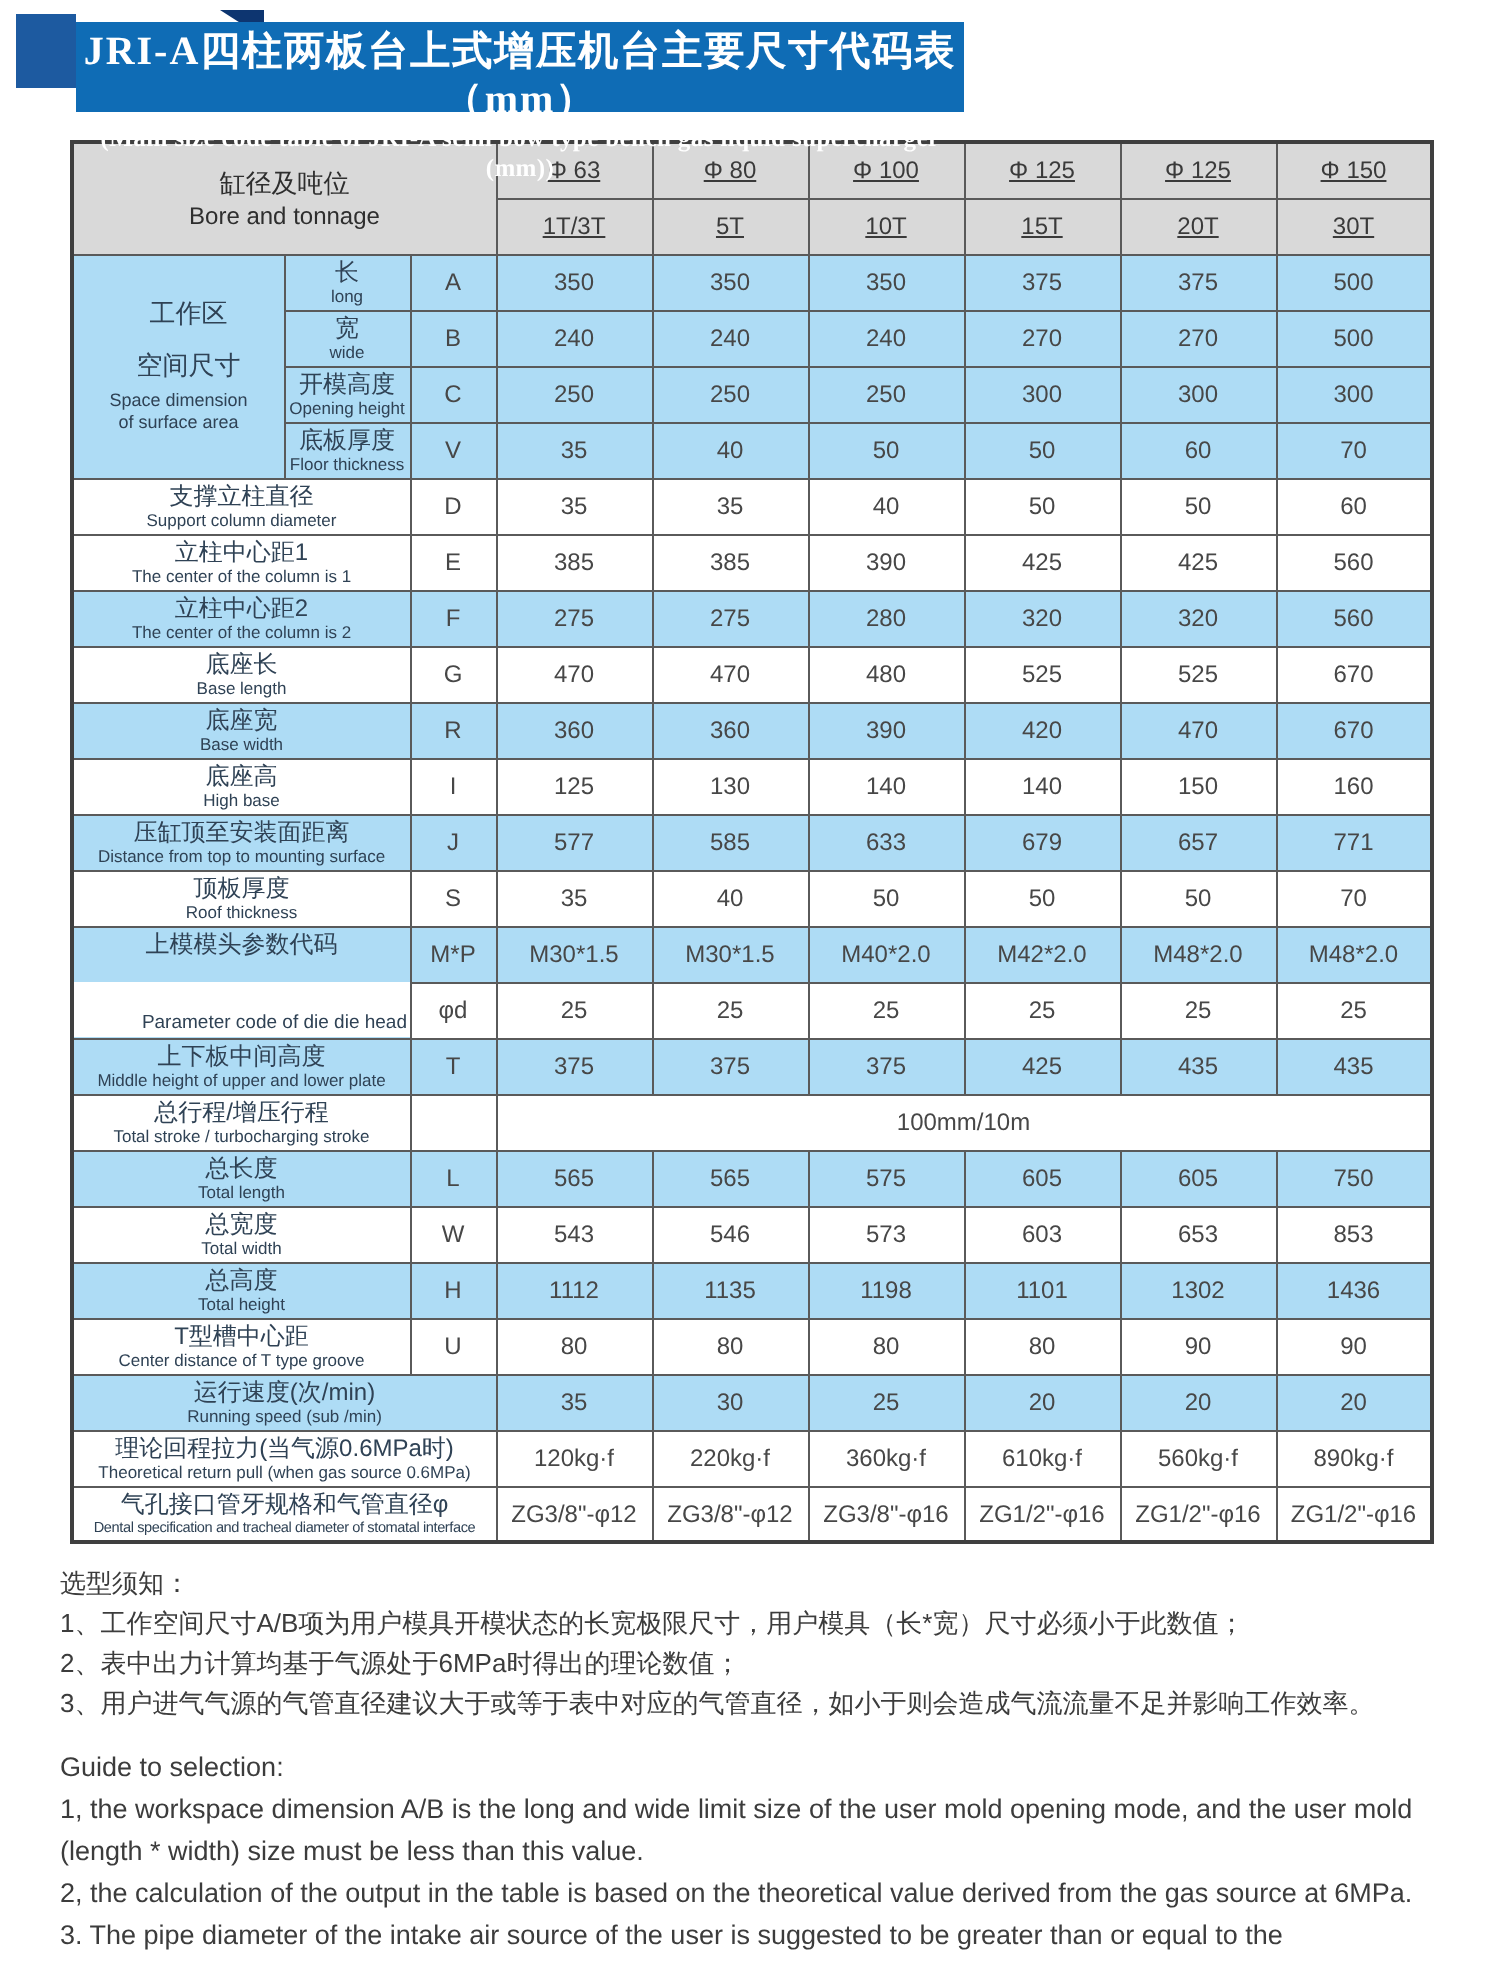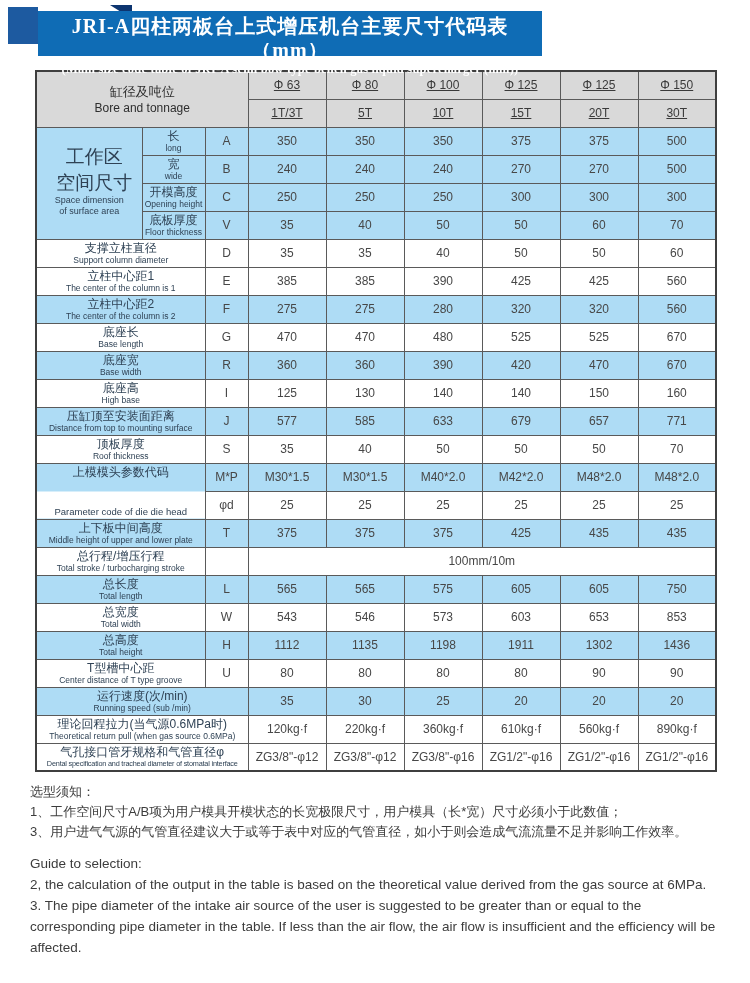--- a/index.html
+++ b/index.html
@@ -12,48 +12,48 @@
   body{
     width:750px; height:983px; background:#ffffff;
     font-family:"Liberation Sans","DejaVu Sans",sans-serif;
     color:#333; overflow:hidden;
   }
   
   .banner-wrap{position:relative; height:62px;}
   .corner-square{position:absolute; left:8px; top:7px; width:30px; height:37px; background:var(--square);}
   .banner-fold{position:absolute; left:110px; top:5px; width:0; height:0;
     border-top:14px solid var(--fold); border-left:22px solid transparent;}
-  .banner{position:absolute; left:38px; top:11px; width:504px; height:45px;
+  .banner{position:absolute; left:38px; top:11px; width:444px; height:45px;
     background:var(--banner); color:#fff; text-align:center;
     font-family:"Liberation Serif","DejaVu Serif",serif; font-weight:bold;}
   .banner .t1{font-size:20px; letter-spacing:1px; padding-top:3px; line-height:24px;}
   .banner .t2{font-size:12.5px; line-height:15px; letter-spacing:0.2px;}
   
   table{border-collapse:collapse; table-layout:fixed; margin:8px 0 0 35px;
         border:2px solid var(--bout);}
   td{border:1px solid var(--bin); text-align:center; vertical-align:middle;
      padding:1px 1px; overflow:hidden;}
   tr{height:28px;}
   tr.shade td{background:var(--shade);}
   td.hd{background:var(--hdr);}
   .corner .zh13{font-size:13px; color:#2e2e2e;}
   .corner .en12{font-size:12px; color:#2e2e2e;}
   .bore,.ton{font-size:12px; color:#3a3a3a;text-decoration:underline;}
   .zh{font-size:12px; color:var(--lbl); line-height:14px; white-space:nowrap;}
   .en{font-size:8.5px; color:var(--lbl); line-height:10px; white-space:nowrap;}
   .en.tiny{font-size:7.3px; letter-spacing:-0.2px;}
-  .glabel .zh{font-size:19px;margin-left:10px;}
+  .glabel .zh{font-size:13px;margin-left:10px;}
   .glabel .gap{margin-top:12px;}
   .glabel .en{font-size:9px; line-height:11px;text-align:center;}
   .glabel .entop{margin-top:5px;}
   td.code{font-size:12px; color:var(--val);}
   td.val{font-size:12px; color:var(--val); white-space:nowrap;}
   td.glabel-dh{background:linear-gradient(to bottom, var(--shade) 0 50%, #ffffff 50% 100%) !important;}
   td.glabel-dh .zh{margin-bottom:28px;}
-  td.glabel-dh .en{font-size:9.5px;}
+  td.glabel-dh .en{font-size:9.5px;text-align:right;}
   
   .notes{margin:10px 0 0 30px; width:700px;}
   .notes p{font-size:13px; line-height:20px; color:#3c3c3c;}
   .notes .en-block{margin-top:11px;}
   .notes .en-block p{font-size:13.5px; line-height:21px;}
 </style>
 </head>
 <body>
 
 <div class="banner-wrap">
@@ -331,21 +331,21 @@
       </tr>
       <tr class="shade">
         <td colspan="2">
           <div class="zh">总高度</div>
           <div class="en">Total height</div>
         </td>
         <td class="code">H</td>
         <td class="val">1112</td>
         <td class="val">1135</td>
         <td class="val">1198</td>
-        <td class="val">1911</td>
+        <td class="val">1101</td>
         <td class="val">1302</td>
         <td class="val">1436</td>
       </tr>
       <tr class="">
         <td colspan="2">
           <div class="zh">T型槽中心距</div>
           <div class="en">Center distance of T type groove</div>
         </td>
         <td class="code">U</td>
         <td class="val">80</td>
@@ -390,19 +390,21 @@
         <td class="val">ZG1/2"-φ16</td>
         <td class="val">ZG1/2"-φ16</td>
         <td class="val">ZG1/2"-φ16</td>
       </tr>
     </tbody>
   </table>
 
 <div class="notes">
   <p>选型须知：</p>
   <p>1、工作空间尺寸A/B项为用户模具开模状态的长宽极限尺寸，用户模具（长*宽）尺寸必须小于此数值；</p>
+  <p>2、表中出力计算均基于气源处于6MPa时得出的理论数值；</p>
   <p>3、用户进气气源的气管直径建议大于或等于表中对应的气管直径，如小于则会造成气流流量不足并影响工作效率。</p>
   <div class="en-block">
     <p>Guide to selection:</p>
+    <p>1, the workspace dimension A/B is the long and wide limit size of the user mold opening mode, and the user mold (length * width) size must be less than this value.</p>
     <p>2, the calculation of the output in the table is based on the theoretical value derived from the gas source at 6MPa.</p>
     <p>3. The pipe diameter of the intake air source of the user is suggested to be greater than or equal to the corresponding pipe diameter in the table. If less than the air flow, the air flow is insufficient and the efficiency will be affected.</p>
   </div>
 </div>
 
 </body></html>

